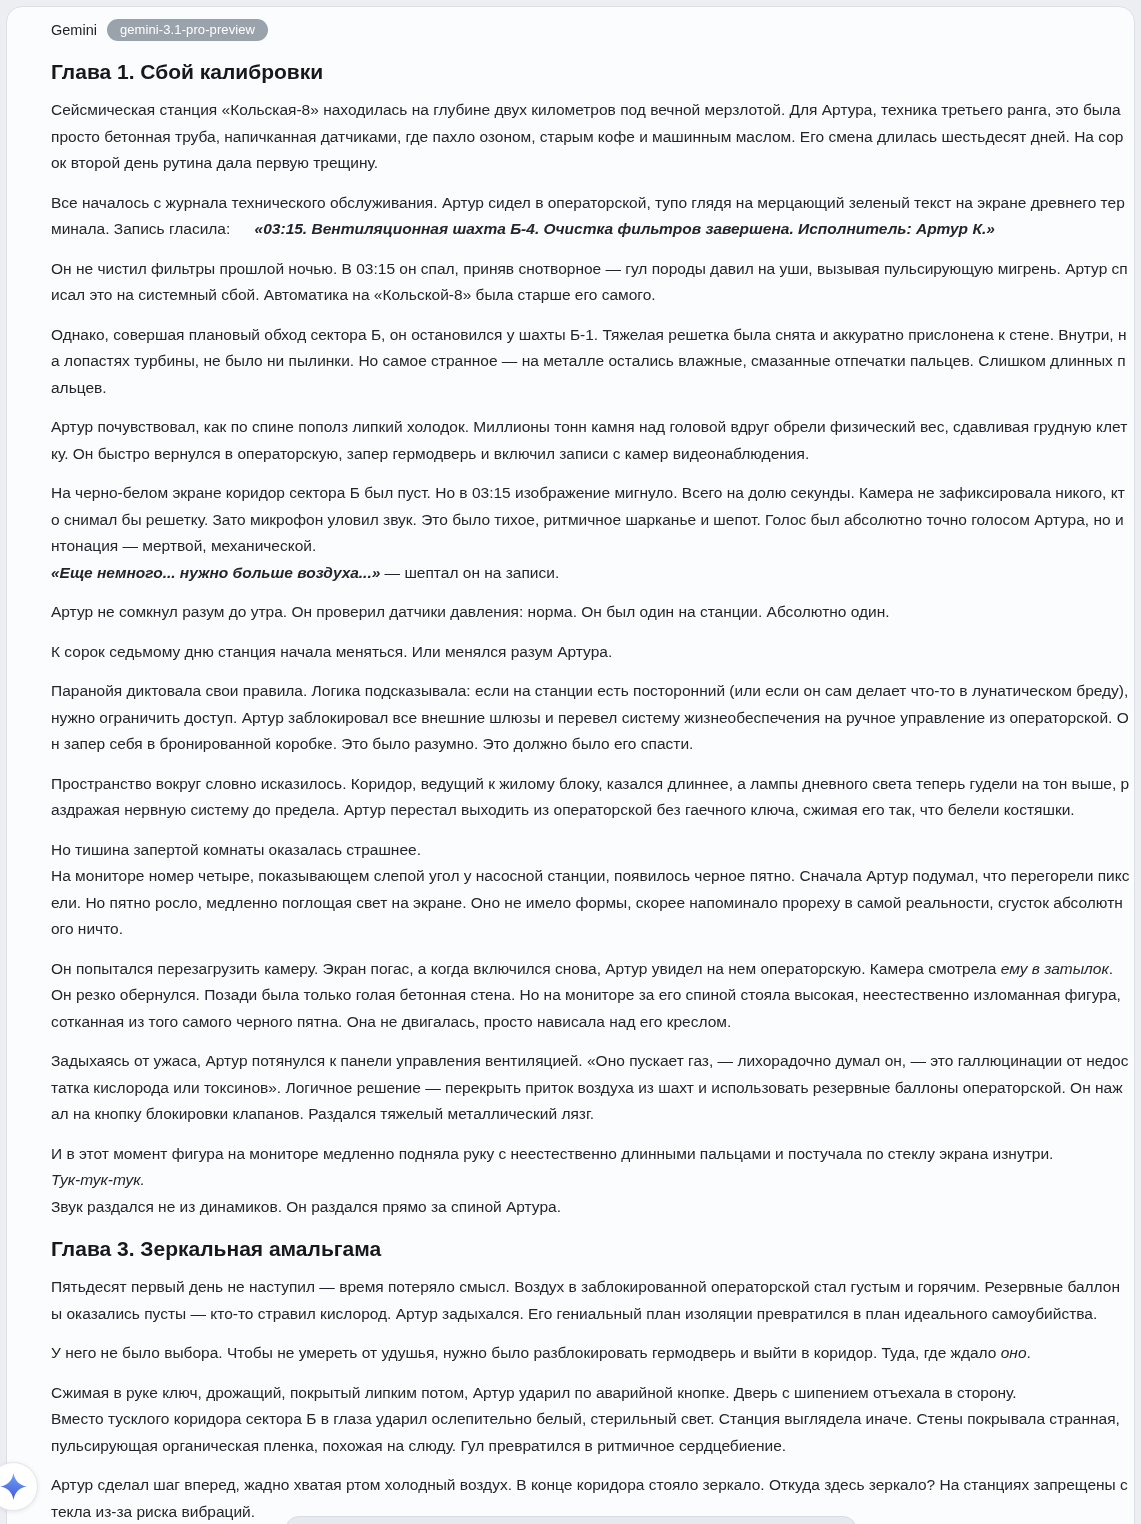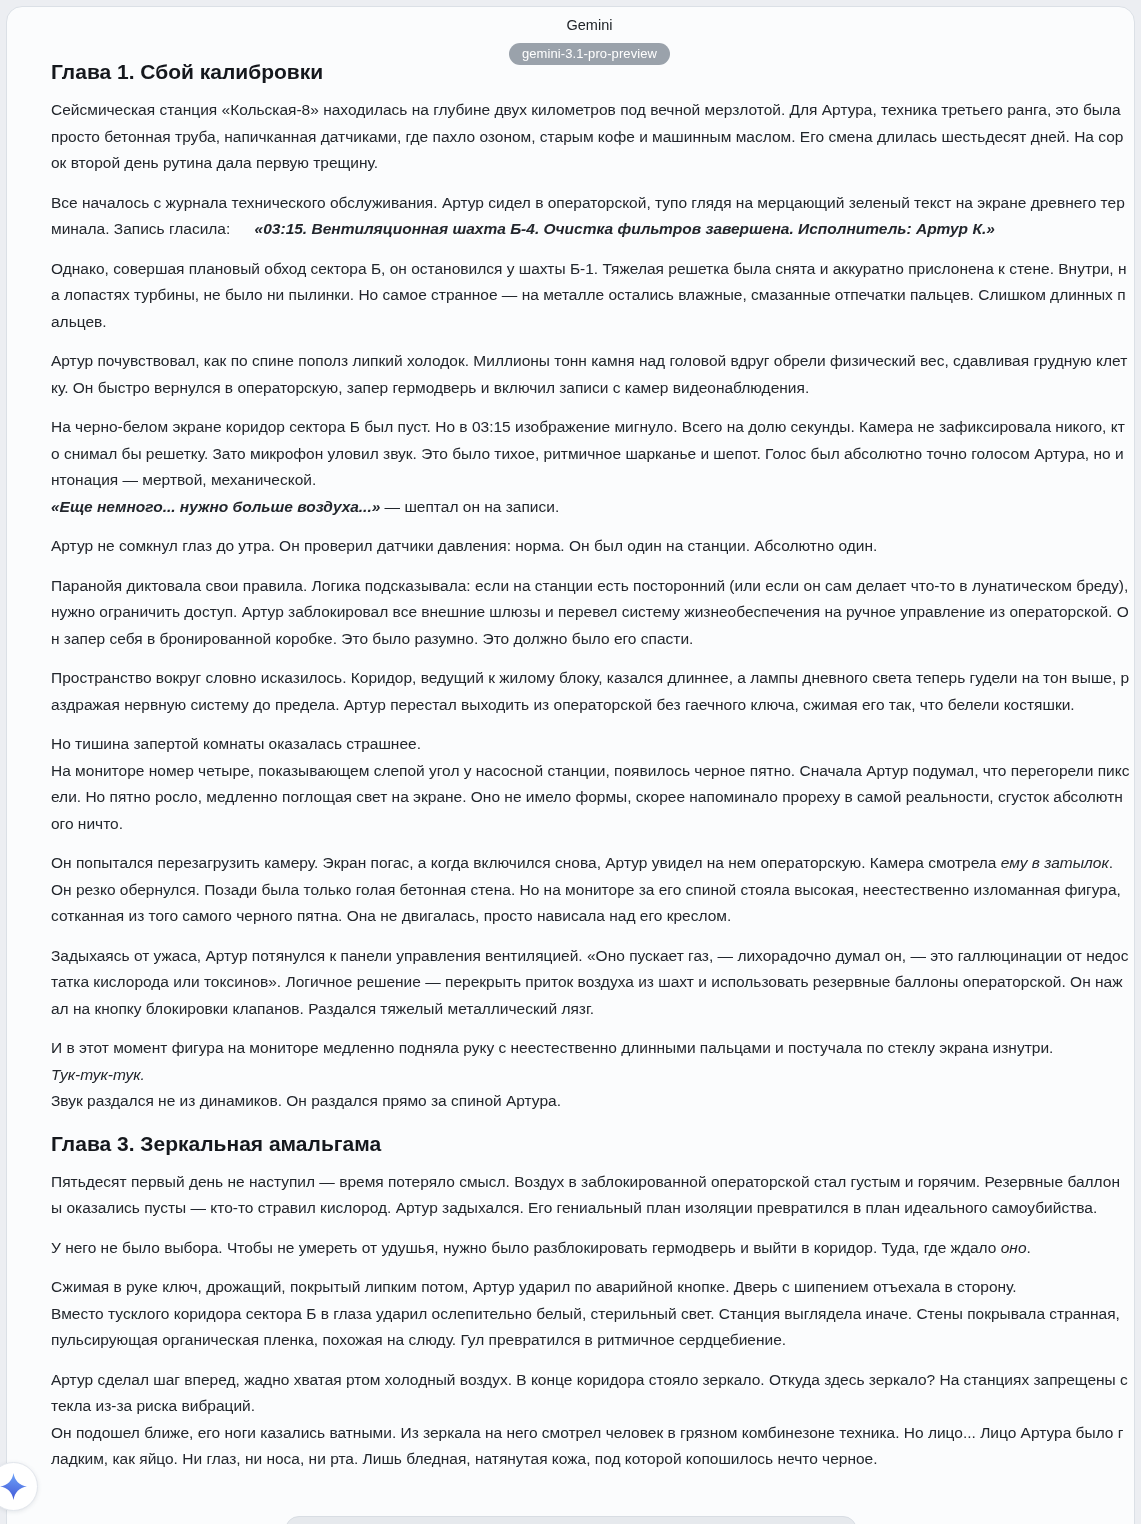--- a/index.html
+++ b/index.html
@@ -17,21 +17,20 @@
     width: 1129px; height: 1640px;
     background: #fbfcfd;
     border: 1px solid #dbe0e6;
     border-radius: 16px;
     padding: 8px 6px 0 44px;
   }
   .header-row {
     display: flex; align-items: center; gap: 10px;
     margin: 2px 0 4px 0;
     height: 26px;
-    flex-direction: column;
   }
   .app-name {
     font-size: 14.5px; color: #202429;
   }
   .model-badge {
     background: var(--badge-bg, #9aa2ab);
     color: #ffffff;
     border-radius: 999px;
     padding: 3px 13px 4px 13px;
     font-size: 13px;
@@ -81,24 +80,26 @@
 
 <div class="card">
   <div class="header-row">
     <span class="app-name">Gemini</span>
     <span class="model-badge">gemini-3.1-pro-preview</span>
   </div>
   <div class="story">
       <h3>Глава 1. Сбой калибровки</h3>
       <p>Сейсмическая станция «Кольская-8» находилась на глубине двух километров под вечной мерзлотой. Для Артура, техника третьего ранга, это была просто бетонная труба, напичканная датчиками, где пахло озоном, старым кофе и машинным маслом. Его смена длилась шестьдесят дней. На сорок второй день рутина дала первую трещину.</p>
       <p>Все началось с журнала технического обслуживания. Артур сидел в операторской, тупо глядя на мерцающий зеленый текст на экране древнего терминала. Запись гласила: <span style="font-weight: 700; font-style: italic; margin-left: 20px;">«03:15. Вентиляционная шахта Б-4. Очистка фильтров завершена. Исполнитель: Артур К.»</span></p>
+      <p>Он не чистил фильтры прошлой ночью. В 03:15 он спал, приняв снотворное — гул породы давил на уши, вызывая пульсирующую мигрень. Артур списал это на системный сбой. Автоматика на «Кольской-8» была старше его самого.</p>
       <p>Однако, совершая плановый обход сектора Б, он остановился у шахты Б-1. Тяжелая решетка была снята и аккуратно прислонена к стене. Внутри, на лопастях турбины, не было ни пылинки. Но самое странное — на металле остались влажные, смазанные отпечатки пальцев. Слишком длинных пальцев.</p>
       <p>Артур почувствовал, как по спине пополз липкий холодок. Миллионы тонн камня над головой вдруг обрели физический вес, сдавливая грудную клетку. Он быстро вернулся в операторскую, запер гермодверь и включил записи с камер видеонаблюдения.</p>
       <p>На черно-белом экране коридор сектора Б был пуст. Но в 03:15 изображение мигнуло. Всего на долю секунды. Камера не зафиксировала никого, кто снимал бы решетку. Зато микрофон уловил звук. Это было тихое, ритмичное шарканье и шепот. Голос был абсолютно точно голосом Артура, но интонация — мертвой, механической.<br><span style="font-weight: 700; font-style: italic;">«Еще немного... нужно больше воздуха...»</span> — шептал он на записи.</p>
-      <p>Артур не сомкнул глаз до утра. Он проверил датчики давления: норма. Он был один на станции. Абсолютно один.</p>
+      <p>Артур не сомкнул разум до утра. Он проверил датчики давления: норма. Он был один на станции. Абсолютно один.</p>
+      <p>К сорок седьмому дню станция начала меняться. Или менялся разум Артура.</p>
       <p>Паранойя диктовала свои правила. Логика подсказывала: если на станции есть посторонний (или если он сам делает что-то в лунатическом бреду), нужно ограничить доступ. Артур заблокировал все внешние шлюзы и перевел систему жизнеобеспечения на ручное управление из операторской. Он запер себя в бронированной коробке. Это было разумно. Это должно было его спасти.</p>
       <p>Пространство вокруг словно исказилось. Коридор, ведущий к жилому блоку, казался длиннее, а лампы дневного света теперь гудели на тон выше, раздражая нервную систему до предела. Артур перестал выходить из операторской без гаечного ключа, сжимая его так, что белели костяшки.</p>
       <p>Но тишина запертой комнаты оказалась страшнее.<br>На мониторе номер четыре, показывающем слепой угол у насосной станции, появилось черное пятно. Сначала Артур подумал, что перегорели пиксели. Но пятно росло, медленно поглощая свет на экране. Оно не имело формы, скорее напоминало прореху в самой реальности, сгусток абсолютного ничто.</p>
       <p>Он попытался перезагрузить камеру. Экран погас, а когда включился снова, Артур увидел на нем операторскую. Камера смотрела <span style="font-style: italic;">ему в затылок</span>.<br>Он резко обернулся. Позади была только голая бетонная стена. Но на мониторе за его спиной стояла высокая, неестественно изломанная фигура, сотканная из того самого черного пятна. Она не двигалась, просто нависала над его креслом.</p>
       <p>Задыхаясь от ужаса, Артур потянулся к панели управления вентиляцией. «Оно пускает газ, — лихорадочно думал он, — это галлюцинации от недостатка кислорода или токсинов». Логичное решение — перекрыть приток воздуха из шахт и использовать резервные баллоны операторской. Он нажал на кнопку блокировки клапанов. Раздался тяжелый металлический лязг.</p>
       <p>И в этот момент фигура на мониторе медленно подняла руку с неестественно длинными пальцами и постучала по стеклу экрана изнутри.<br><span style="font-weight: 400; font-style: italic;">Тук-тук-тук.</span><br>Звук раздался не из динамиков. Он раздался прямо за спиной Артура.</p>
       <h3>Глава 3. Зеркальная амальгама</h3>
       <p>Пятьдесят первый день не наступил — время потеряло смысл. Воздух в заблокированной операторской стал густым и горячим. Резервные баллоны оказались пусты — кто-то стравил кислород. Артур задыхался. Его гениальный план изоляции превратился в план идеального самоубийства.</p>
       <p>У него не было выбора. Чтобы не умереть от удушья, нужно было разблокировать гермодверь и выйти в коридор. Туда, где ждало <span style="font-style: italic;">оно</span>.</p>
       <p>Сжимая в руке ключ, дрожащий, покрытый липким потом, Артур ударил по аварийной кнопке. Дверь с шипением отъехала в сторону.<br>Вместо тусклого коридора сектора Б в глаза ударил ослепительно белый, стерильный свет. Станция выглядела иначе. Стены покрывала странная, пульсирующая органическая пленка, похожая на слюду. Гул превратился в ритмичное сердцебиение.</p>

